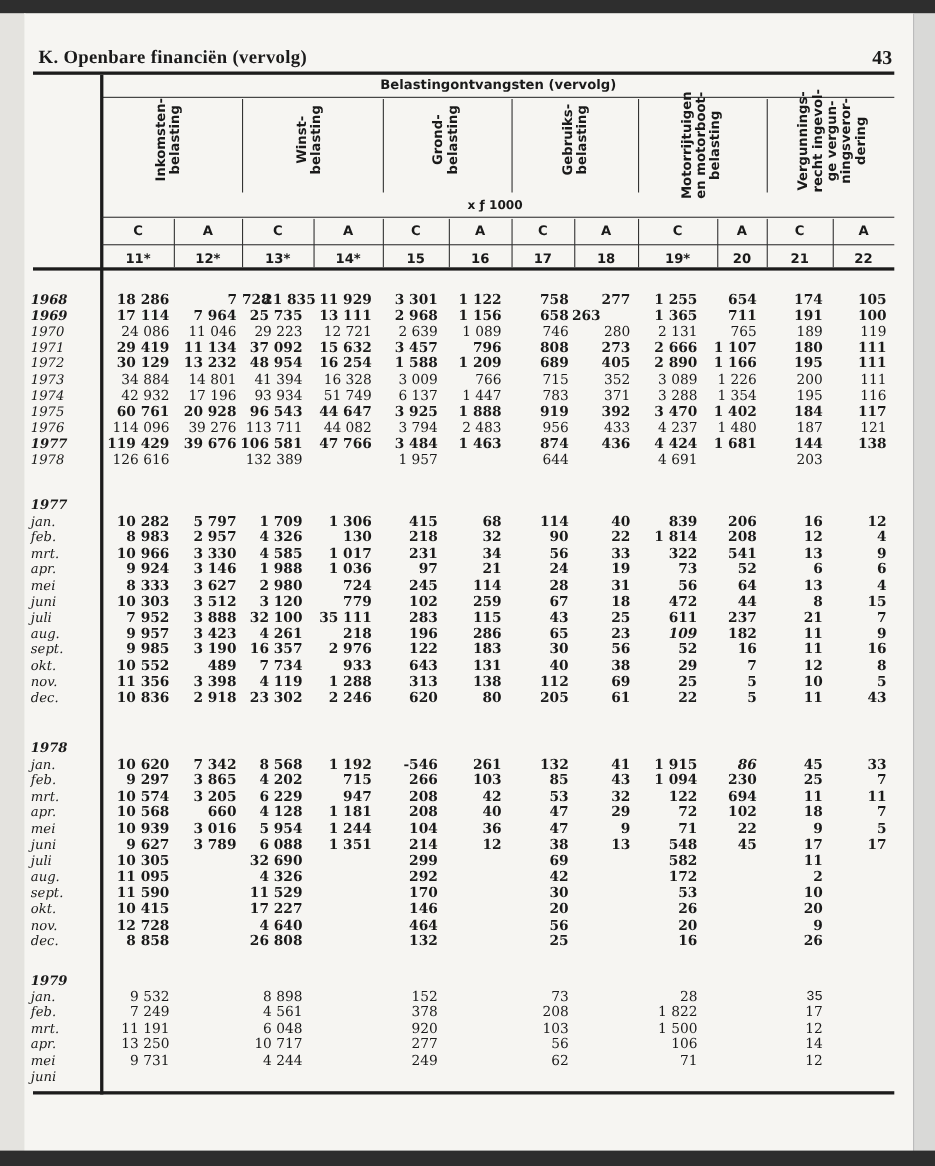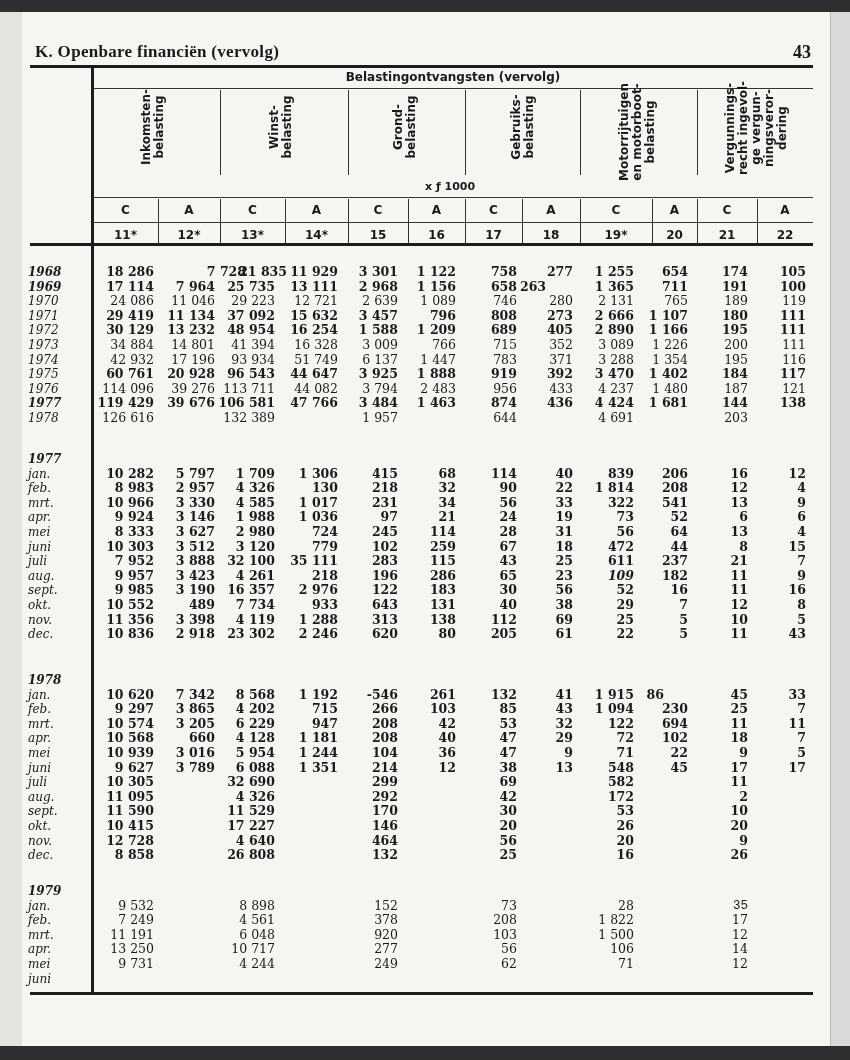--- a/index.html
+++ b/index.html
@@ -413,21 +413,21 @@
     <div class="rowlabel" style="top:687.6px;">jan.</div>
     <div class="num b" style="left:74px;width:80px;top:687.6px;">10 620</div>
     <div class="num b" style="left:135px;width:80px;top:687.6px;">7 342</div>
     <div class="num b" style="left:195px;width:80px;top:687.6px;">8 568</div>
     <div class="num b" style="left:258px;width:80px;top:687.6px;">1 192</div>
     <div class="num b" style="left:318px;width:80px;top:687.6px;">-546</div>
     <div class="num b" style="left:376px;width:80px;top:687.6px;">261</div>
     <div class="num b" style="left:437px;width:80px;top:687.6px;">132</div>
     <div class="num b" style="left:493px;width:80px;top:687.6px;">41</div>
     <div class="num b" style="left:554px;width:80px;top:687.6px;">1 915</div>
-    <div class="num b" style="left:584px;width:80px;top:687.6px;">86</div>
+    <div class="num b" style="left:608px;width:80px;top:687.6px;font-style:italic;">86</div>
     <div class="num b" style="left:668px;width:80px;top:687.6px;">45</div>
     <div class="num b" style="left:726px;width:80px;top:687.6px;">33</div>
     <div class="rowlabel" style="top:702.2px;">feb.</div>
     <div class="num b" style="left:74px;width:80px;top:702.2px;">9 297</div>
     <div class="num b" style="left:135px;width:80px;top:702.2px;">3 865</div>
     <div class="num b" style="left:195px;width:80px;top:702.2px;">4 202</div>
     <div class="num b" style="left:258px;width:80px;top:702.2px;">715</div>
     <div class="num b" style="left:318px;width:80px;top:702.2px;">266</div>
     <div class="num b" style="left:376px;width:80px;top:702.2px;">103</div>
     <div class="num b" style="left:437px;width:80px;top:702.2px;">85</div>

